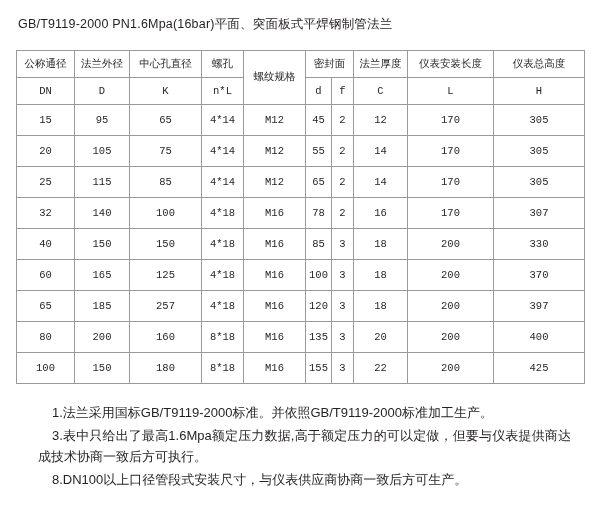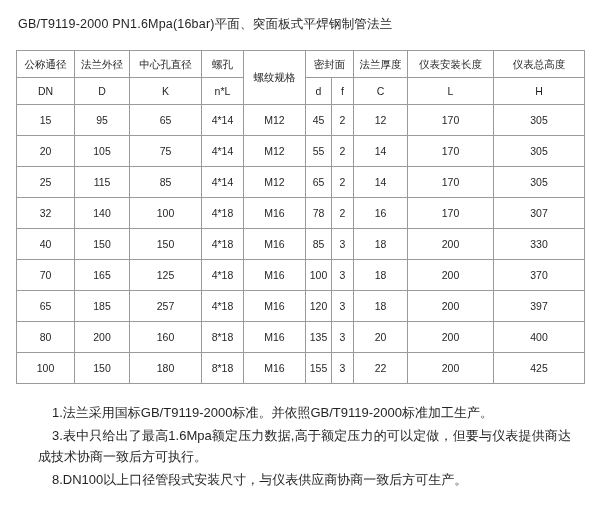--- a/index.html
+++ b/index.html
@@ -26,20 +26,21 @@
     line-height: 16px;
     letter-spacing: 0.2px;
     margin: 4px 0 12px 2px;
     white-space: nowrap;
   }
   table.spec {
     border-collapse: collapse;
     width: 568px;
     margin: 18px auto;
     table-layout: fixed;
+    font-family: Liberation Mono, monospace;
   }
   table.spec td, table.spec th {
     border: 1px solid #9a9a9a;
     text-align: center;
     vertical-align: middle;
     font-size: 10.5px;
     font-weight: normal;
     padding: 0;
     height: 30px;
     color: #231f20;
@@ -307,21 +308,21 @@
         <td>
             <span class="cell-inner">200</span>
           </td>
         <td>
             <span class="cell-inner">330</span>
           </td>
       </tr>
 
       <tr>
         <td>
-            <span class="cell-inner">70</span>
+            <span class="cell-inner">60</span>
           </td>
         <td>
             <span class="cell-inner">165</span>
           </td>
         <td>
             <span class="cell-inner">125</span>
           </td>
         <td>
             <span class="cell-inner">4*18</span>
           </td>

